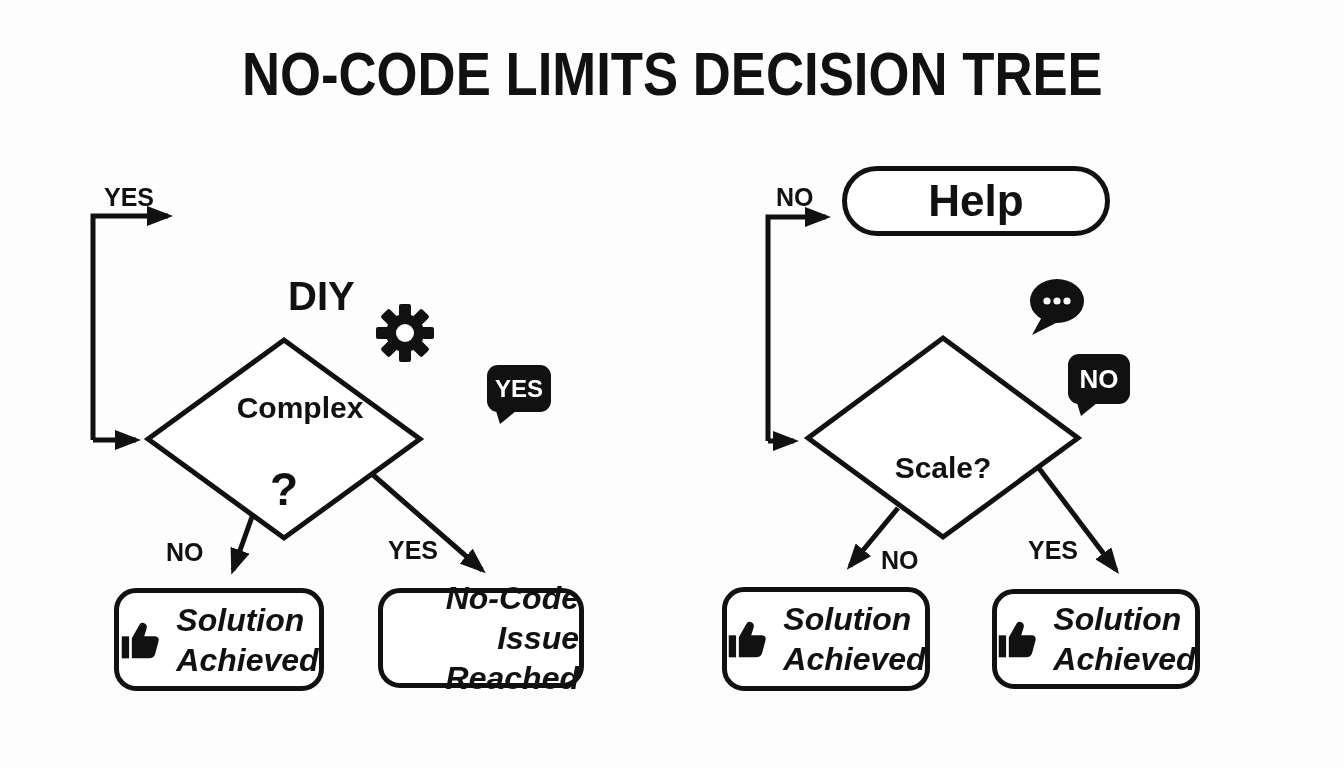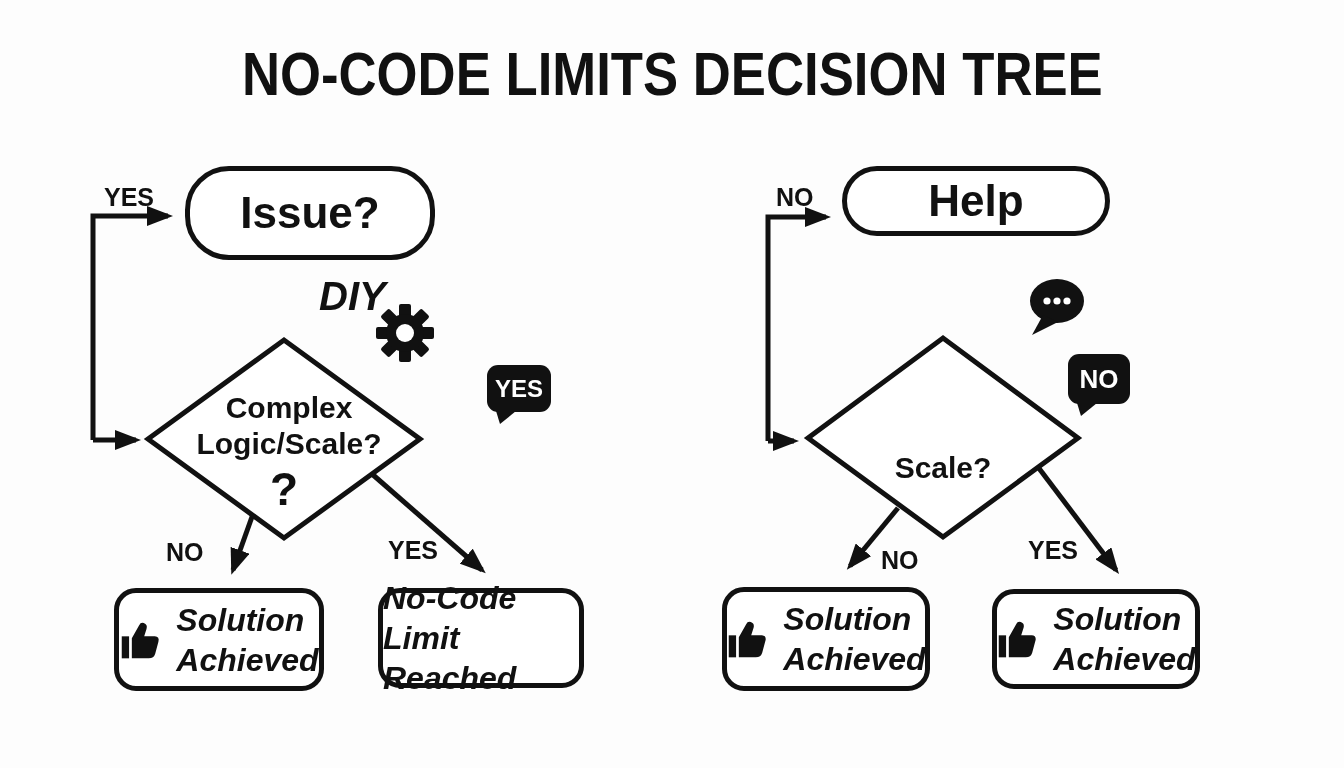--- a/index.html
+++ b/index.html
@@ -30,21 +30,21 @@
     display:flex;align-items:center;justify-content:center;
     font-size:44px;font-weight:bold;
   }
   .outcome{
     position:absolute;background:#ffffff;
     border:5px solid var(--ink);border-radius:22px;
     display:flex;align-items:center;justify-content:center;
     gap:13px;font-size:32px;font-weight:bold;line-height:1.25;font-style:italic;
   }
   .outcome .txt{display:flex;flex-direction:column;}
-  .outcome .txt.center{text-align:left;}
+  .outcome .txt.center{text-align:right;}
   .thumb{width:44px;height:44px;flex:0 0 auto;}
   .flow-label{
     position:absolute;font-size:25px;font-weight:bold;white-space:nowrap;
   }
   .approach-label{
     position:absolute;font-size:40px;font-weight:bold;white-space:nowrap;
   }
   .dtext{
     position:absolute;text-align:center;font-weight:bold;
     font-size:30px;line-height:1.2;white-space:nowrap;
@@ -119,55 +119,51 @@
       <circle cx="-10" cy="0" r="3.6" fill="#ffffff"></circle>
       <circle cx="0" cy="0" r="3.6" fill="#ffffff"></circle>
       <circle cx="10" cy="0" r="3.6" fill="#ffffff"></circle>
     </g>
   </svg>
 
   <div class="title"><span>NO-CODE LIMITS DECISION TREE</span></div>
 
   <div class="flow-label" style="left:104px;top:183px;">YES</div>
 
-  <div class="terminal" style="left:185px;top:166px;width:250px;height:94px;">
-    <span>Issue?</span>
-  </div>
-
-  <div class="approach-label" style="left:319px;top:274px;font-style:italic;">DIY</div>
+
+  <div class="approach-label" style="left:288px;top:274px;">DIY</div>
 
   <div class="bubble bubble-yes">
     <span>YES</span>
     <span class="tail"></span>
   </div>
 
-  <div class="dtext" style="left:169px;top:390px;width:240px;">
+  <div class="dtext" style="left:180px;top:390px;width:240px;">
     <span>Complex</span><br>
-    <span>Logic/Scale?</span>
   </div>
   <div class="dmark" style="left:264px;top:462px;width:40px;">?</div>
 
   <div class="flow-label" style="left:166px;top:538px;">NO</div>
   <div class="flow-label" style="left:388px;top:536px;">YES</div>
 
   <div class="outcome" style="left:114px;top:588px;width:210px;height:103px;">
     <svg class="thumb" viewBox="0 0 48 48">
       <rect x="3" y="20" width="8" height="24" fill="#111111"></rect>
       <path d="M14 44 V22 l8-14 q1.5-3.5 5-2.5 q4.5 1.5 3 6.5 l-2.5 8 h11.5 q5.5 0.5 4 6 l-3.5 13 q-1.5 5-7 5 Z" fill="#111111"></path>
     </svg>
     <span class="txt">
       <span>Solution</span>
       <span>Achieved</span>
     </span>
   </div>
 
   <div class="outcome" style="left:378px;top:588px;width:206px;height:100px;">
     <span class="txt center">
       <span>No-Code</span>
-      <span>Limit Reached</span>
+      <span>Issue Reached</span>
     </span>
   </div>
 
   <div class="flow-label" style="left:776px;top:183px;">NO</div>
 
   <div class="terminal" style="left:842px;top:166px;width:268px;height:70px;">
     <span>Help</span>
   </div>
 
   <div class="bubble bubble-no">

